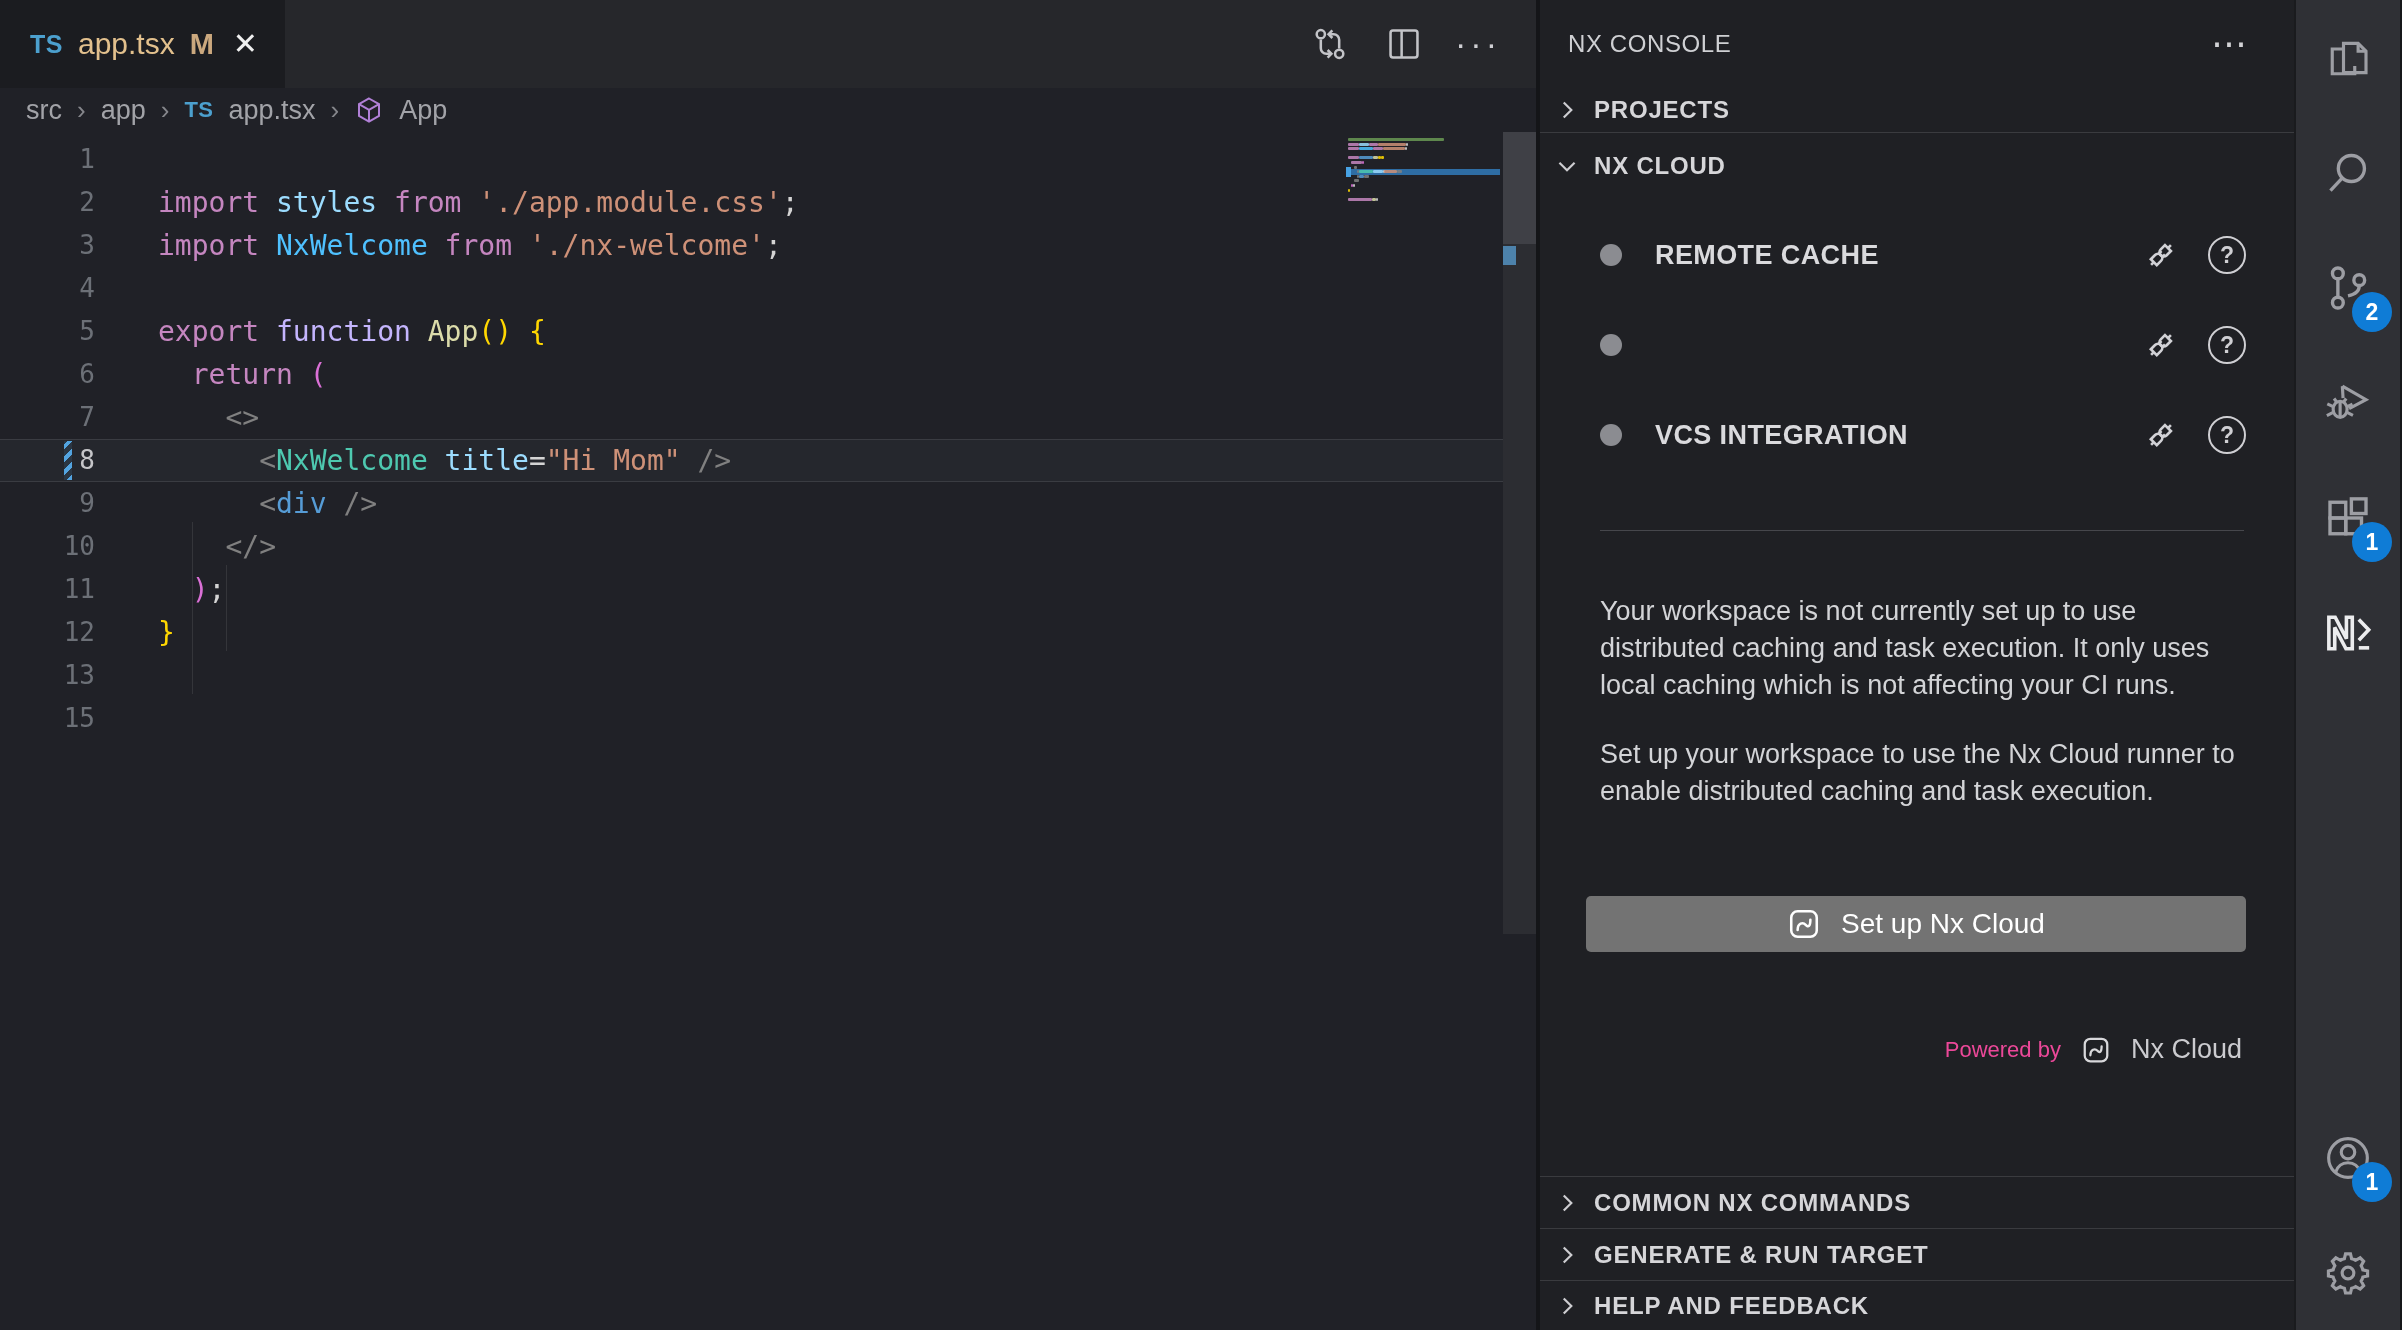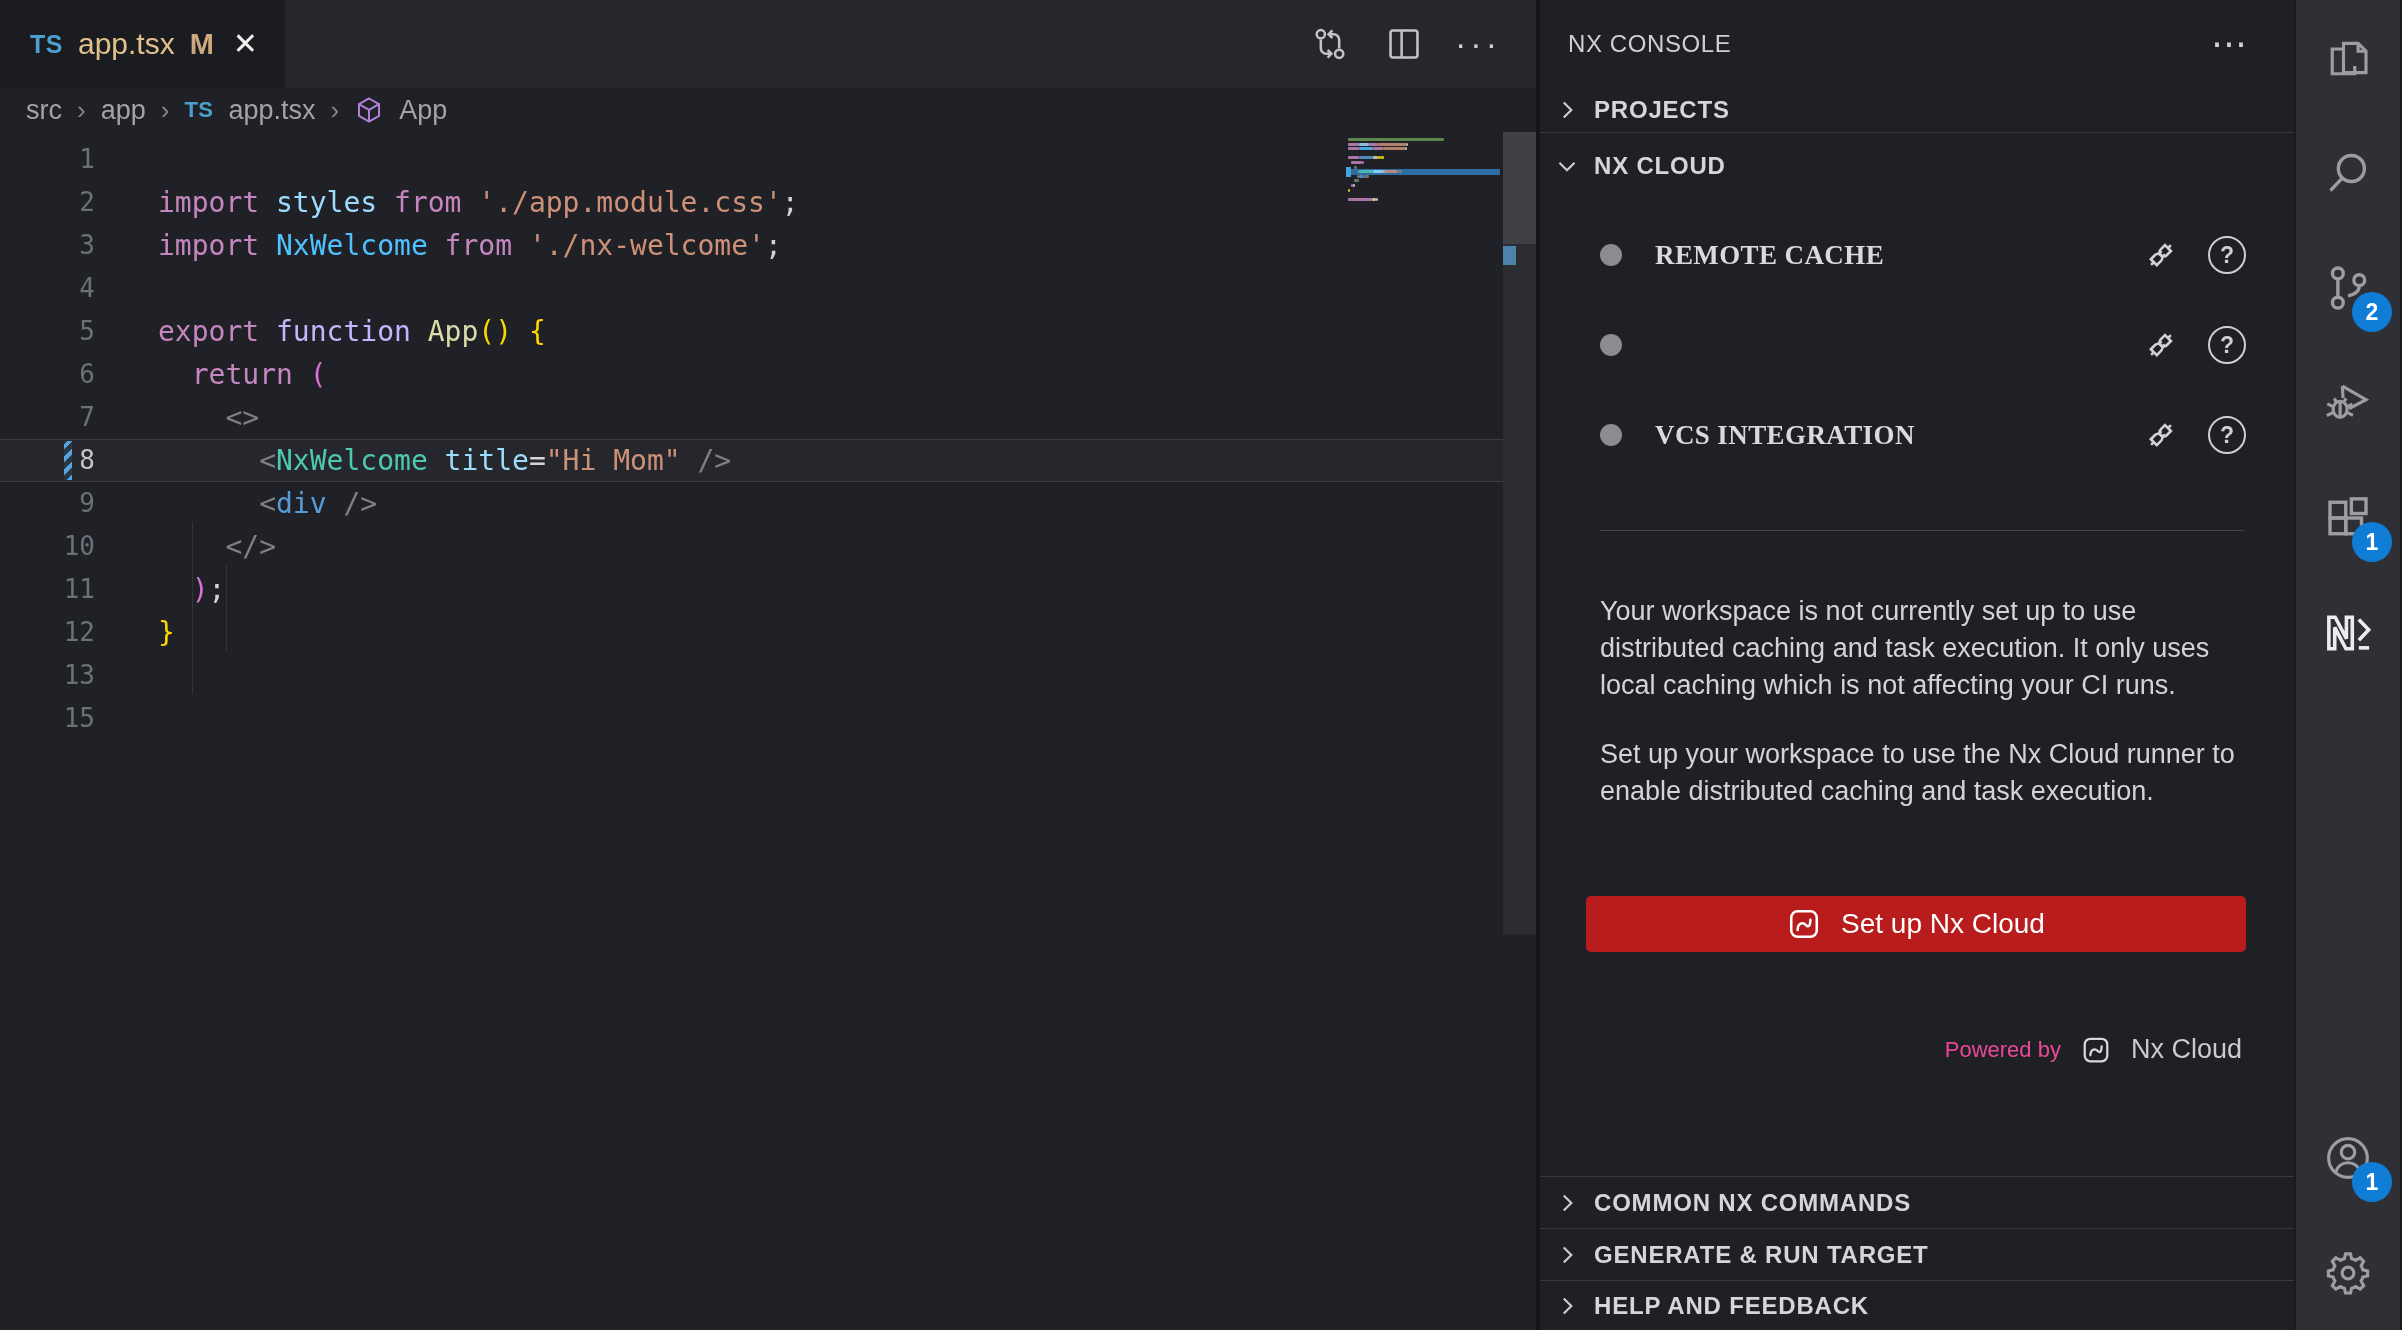--- a/index.html
+++ b/index.html
@@ -56,34 +56,34 @@
 
   .section-row { height:44px; display:flex; align-items:center; gap:14px; padding-left:14px;
                  font-weight:700; font-size:24px; letter-spacing:0.8px; color:#d6d6d9; cursor:pointer; }
   .section-row.tall { height:66px; border-top:1px solid #3a3b3f; }
   .chev { width:26px; height:26px; flex:none; color:#cdcdd1; }
 
   .cloud-items { padding-top:12px; }
   .cloud-item { display:flex; align-items:center; min-height:90px; padding:0 48px 0 60px; }
   .bullet { width:22px; height:22px; border-radius:50%; background:#8b8c91; margin-right:33px; flex:none; }
   .ci-label { font-weight:700; font-size:27px; letter-spacing:0.4px; line-height:36px;
-              color:#dadadd; width:340px;font-family:Liberation Serif, serif; }
+              color:#dadadd; width:340px; }
   .ci-actions { margin-left:auto; display:flex; align-items:center; gap:26px; }
   .plug { width:42px; height:42px; color:#d2d2d6; }
   .qmark { width:38px; height:38px; border:2.5px solid #cfcfd3; border-radius:50%; color:#cfcfd3;
            display:flex; align-items:center; justify-content:center; font-size:23px; font-weight:700; }
 
   .inset-divider { height:1px; background:#46474c; margin:50px 50px 0 60px; }
   .panel-par { padding:0 52px 0 60px; font-size:27px; line-height:37px; color:#d3d4d7; }
   .par-1 { margin-top:62px; }
   .par-2 { margin-top:32px; }
 
   .setup-btn { display:flex; align-items:center; justify-content:center; gap:20px;
                margin:86px 50px 0 46px; width:660px; height:56px; border:none; border-radius:5px;
-               background:#b91c1c; color:#ffffff; font-size:28px; font-family:"Liberation Sans",sans-serif;
+               background:#737373; color:#ffffff; font-size:28px; font-family:"Liberation Sans",sans-serif;
                cursor:pointer; }
   .nxc-logo { width:34px; height:34px; color:#ffffff; flex:none; }
 
   .powered { margin-top:82px; display:flex; align-items:center; justify-content:flex-end;
              gap:20px; padding-right:52px; }
   .powered-label { font-size:22px; color:#ec4899; }
   .powered .nxc-logo { width:30px; height:30px; color:#d8d8db; }
   .powered-brand { font-size:27px; color:#cbcbcf; }
 
   .bottom-sections { position:absolute; left:0; right:0; bottom:0; }

